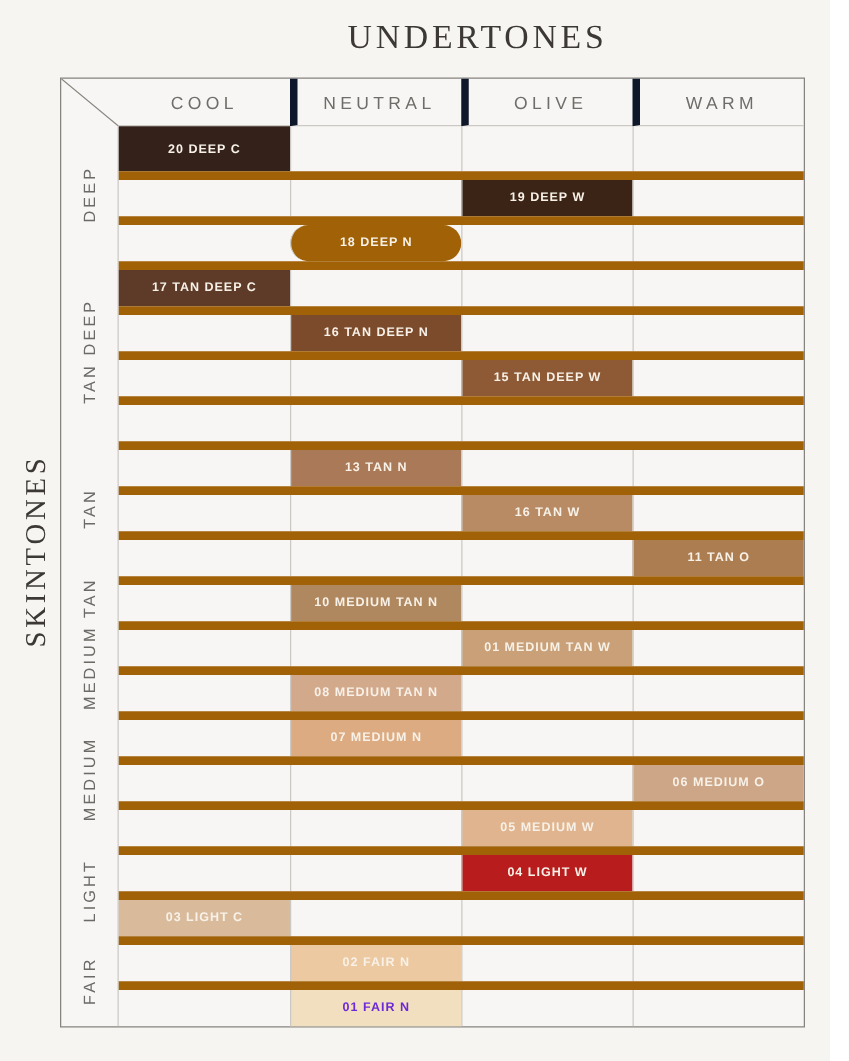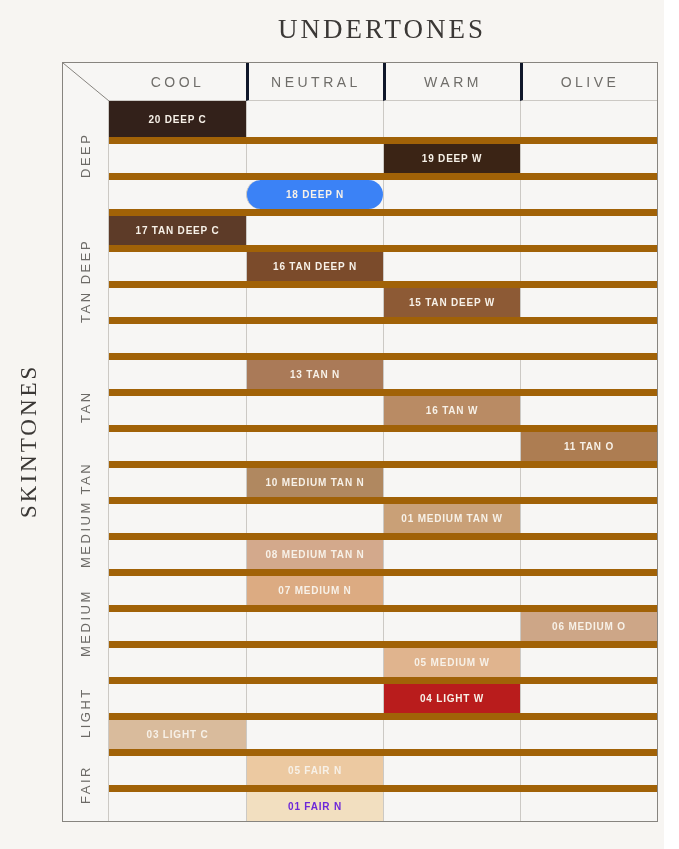--- a/index.html
+++ b/index.html
@@ -19,37 +19,37 @@
   }
   .y-axis-label{
     position:absolute;left:12px;top:62px;height:758px;width:34px;
     display:flex;align-items:center;justify-content:center;
     writing-mode:vertical-rl;transform:rotate(180deg);
     font-family:"Liberation Serif", serif;
     font-size:23px;letter-spacing:3px;
     color:#3b3836;
   }
   .table{
-    position:absolute;left:62px;top:62px;width:594px;height:758px;
+    position:absolute;left:48px;top:62px;width:594px;height:758px;
     border:1px solid #87847f;
     background:#f7f6f4;
     box-sizing:content-box;
   }
   .header-row{display:flex;height:38px;}
   .corner{position:relative;width:46px;height:38px;flex:none;}
   .corner svg{position:absolute;inset:0;}
   .col-header{
     width:137px;flex:none;
     display:flex;align-items:center;justify-content:center;
     font-size:14px;letter-spacing:3.5px;
     color:#6f6d69;
     border-bottom:1px solid #ccc9c4;
     box-sizing:border-box;
   }
-  .col-header + .col-header{border-left:3px solid #0f172a;}
+  .col-header + .col-header{border-left:6px solid #0f172a;}
   .body{display:flex;height:720px;}
   .group-col{
     width:46px;flex:none;display:flex;flex-direction:column;
     border-right:1px solid #ccc9c4;box-sizing:border-box;
   }
   .group-label{
     display:flex;align-items:center;justify-content:center;
     writing-mode:vertical-rl;transform:rotate(180deg);
     font-size:13px;letter-spacing:2.5px;color:#6c6a66;
     box-sizing:border-box;
@@ -79,22 +79,22 @@
   <div class="table">
 
     <div class="header-row">
       <div class="corner">
         <svg width="46" height="38" viewBox="0 0 46 38">
           <line x1="0" y1="0" x2="46" y2="38" stroke="#87847f" stroke-width="1"></line>
         </svg>
       </div>
       <div class="col-header">COOL</div>
       <div class="col-header">NEUTRAL</div>
+      <div class="col-header">OLIVE</div>
       <div class="col-header">WARM</div>
-      <div class="col-header">OLIVE</div>
     </div>
 
     <div class="body">
       <div class="group-col">
           <div class="group-label" style="height: 108px;">DEEP</div>
           <div class="group-label" style="height: 144px;">TAN DEEP</div>
           <div class="group-label" style="height: 108px;">TAN</div>
           <div class="group-label" style="height: 108px;">MEDIUM TAN</div>
           <div class="group-label" style="height: 108px;">MEDIUM</div>
           <div class="group-label" style="height: 72px;">LIGHT</div>
@@ -108,21 +108,21 @@
             <div class="cell"></div>
           </div>
           <div class="grid-row">
             <div class="cell"></div>
             <div class="cell"></div>
             <div class="cell swatch" style="background: rgb(59, 36, 21); color: rgb(247, 241, 232);">19 DEEP W</div>
             <div class="cell"></div>
           </div>
           <div class="grid-row">
             <div class="cell"></div>
-            <div class="cell swatch" style="background: #3b82f6; color: rgb(247, 241, 232); border-radius: 16px;">18 DEEP N</div>
+            <div class="cell swatch" style="background: #a16207; color: rgb(247, 241, 232); border-radius: 16px;">18 DEEP N</div>
             <div class="cell"></div>
             <div class="cell"></div>
           </div>
           <div class="grid-row">
             <div class="cell swatch" style="background: rgb(93, 59, 40); color: rgb(247, 241, 232);">17 TAN DEEP C</div>
             <div class="cell"></div>
             <div class="cell"></div>
             <div class="cell"></div>
           </div>
           <div class="grid-row">
@@ -203,21 +203,21 @@
             <div class="cell"></div>
           </div>
           <div class="grid-row">
             <div class="cell swatch" style="background: rgb(217, 187, 156); color: rgb(247, 241, 232);">03 LIGHT C</div>
             <div class="cell"></div>
             <div class="cell"></div>
             <div class="cell"></div>
           </div>
           <div class="grid-row">
             <div class="cell"></div>
-            <div class="cell swatch" style="background: rgb(236, 201, 161); color: rgb(247, 241, 232);">05 FAIR N</div>
+            <div class="cell swatch" style="background: rgb(236, 201, 161); color: rgb(247, 241, 232);">02 FAIR N</div>
             <div class="cell"></div>
             <div class="cell"></div>
           </div>
           <div class="grid-row">
             <div class="cell"></div>
             <div class="cell swatch" style="background: rgb(242, 223, 192); color: #6d28d9;">01 FAIR N</div>
             <div class="cell"></div>
             <div class="cell"></div>
           </div>
         </div>

